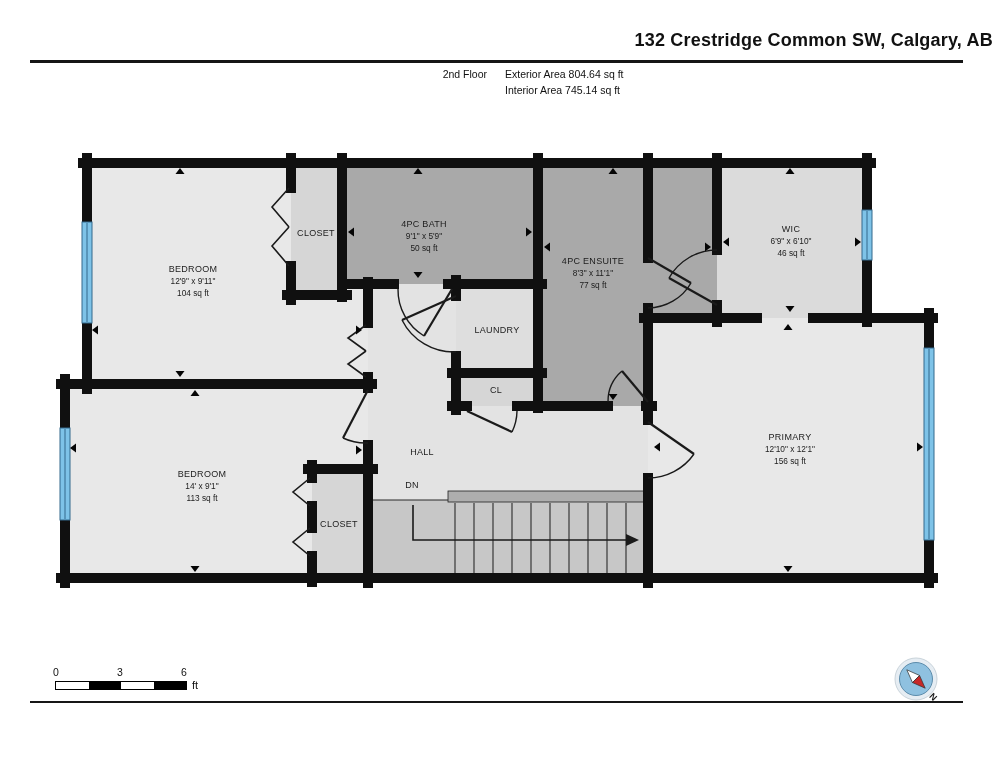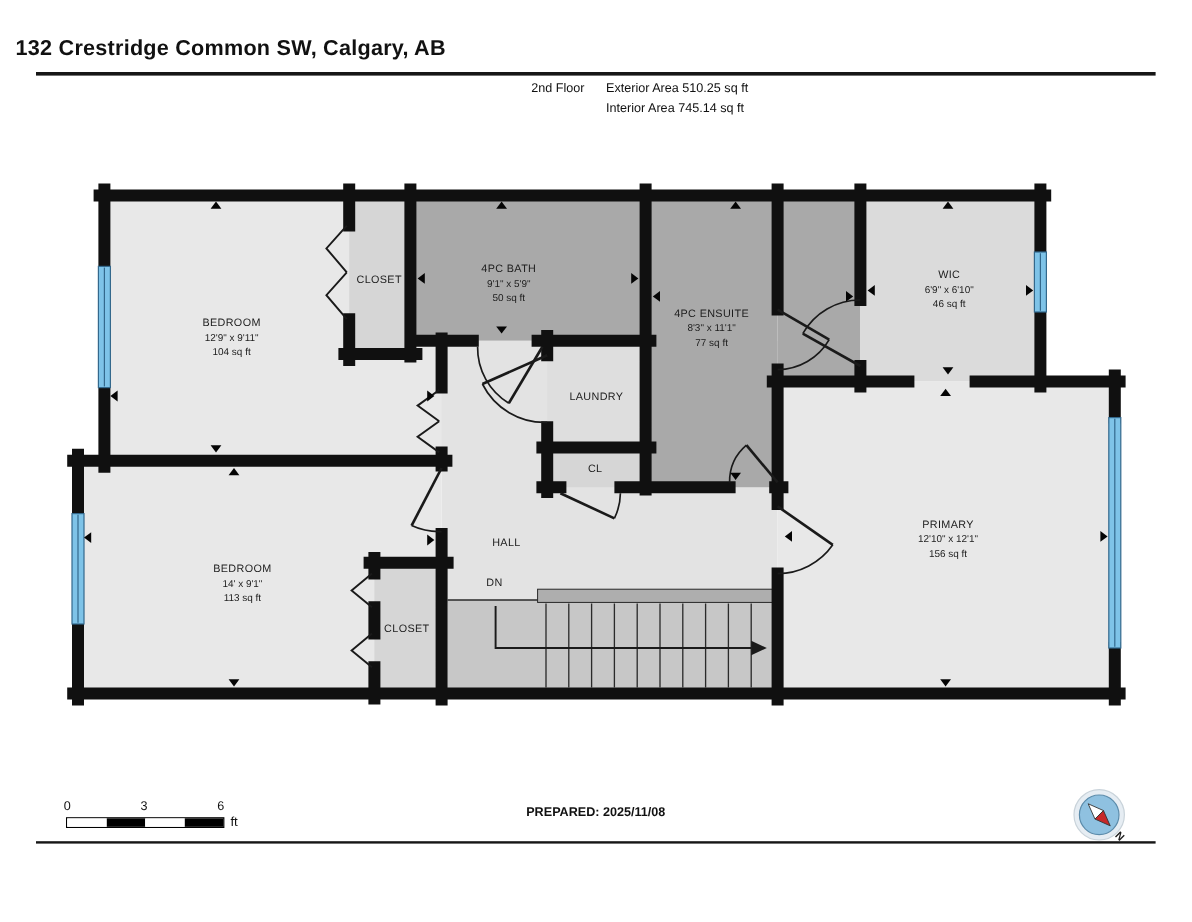--- a/index.html
+++ b/index.html
@@ -1,18 +1,18 @@
 <!DOCTYPE html>
 <html><head>
 <meta charset="utf-8">
 <style>
   html,body{margin:0;padding:0;background:#ffffff;}
   .page{position:relative;width:993px;height:768px;background:#fff;overflow:hidden;
         font-family:"Liberation Sans",sans-serif;color:#111;}
-  .title{position:absolute;left:0;right:0;top:30px;text-align:left;
+  .title{position:absolute;left:0;right:0;top:30px;text-align:right;
          font-size:18px;font-weight:700;letter-spacing:.2px;margin-left:13px;}
   .rule{position:absolute;left:30px;right:30px;height:3px;background:#161616;}
   .rule-top{top:60px;}
   .rule-bottom{top:701px;height:2px;}
   .floor-label{position:absolute;left:350px;width:137px;top:68px;text-align:right;
                font-size:10.5px;font-weight:400;}
   .area-line{position:absolute;left:505px;font-size:10.5px;}
   .area-ext{top:68px;}
   .area-int{top:84px;}
   .plan-svg{position:absolute;left:0;top:0;}
@@ -40,21 +40,21 @@
               font-size:8.8px;color:#1a1a1a;}
 </style>
 </head>
 <body>
 
 <div class="page">
 
   <div class="title">132 Crestridge Common SW, Calgary, AB</div>
   <div class="rule rule-top"></div>
   <div class="floor-label">2nd Floor</div>
-  <div class="area-line area-ext">Exterior Area 510.25 sq ft</div>
+  <div class="area-line area-ext">Exterior Area 804.64 sq ft</div>
   <div class="area-line area-int">Interior Area 745.14 sq ft</div>
 
   <svg class="plan-svg" width="993" height="768" viewBox="0 0 993 768">
 
     <g>
       <rect x="83" y="159" width="290" height="229" fill="#e8e8e8"></rect>
       <rect x="291" y="160" width="52" height="135" fill="#d6d6d6"></rect>
       <rect x="342" y="160" width="196" height="124" fill="#a9a9a9"></rect>
       <rect x="368" y="284" width="280" height="218" fill="#e3e3e3"></rect>
       <rect x="456" y="284" width="82" height="89" fill="#dedede"></rect>
@@ -237,17 +237,16 @@
   <span class="scale-tick" style="left:120px">3</span>
   <span class="scale-tick" style="left:184px">6</span>
   <div class="scale-bar">
     <i class="w"></i>
       <i class="b"></i>
       <i class="w"></i>
       <i class="b"></i>
   </div>
   <span class="scale-unit">ft</span>
 
-  <div class="prepared">PREPARED: 2025/11/08</div>
 
   <div class="rule rule-bottom"></div>
 
 </div>
 
 </body></html>

